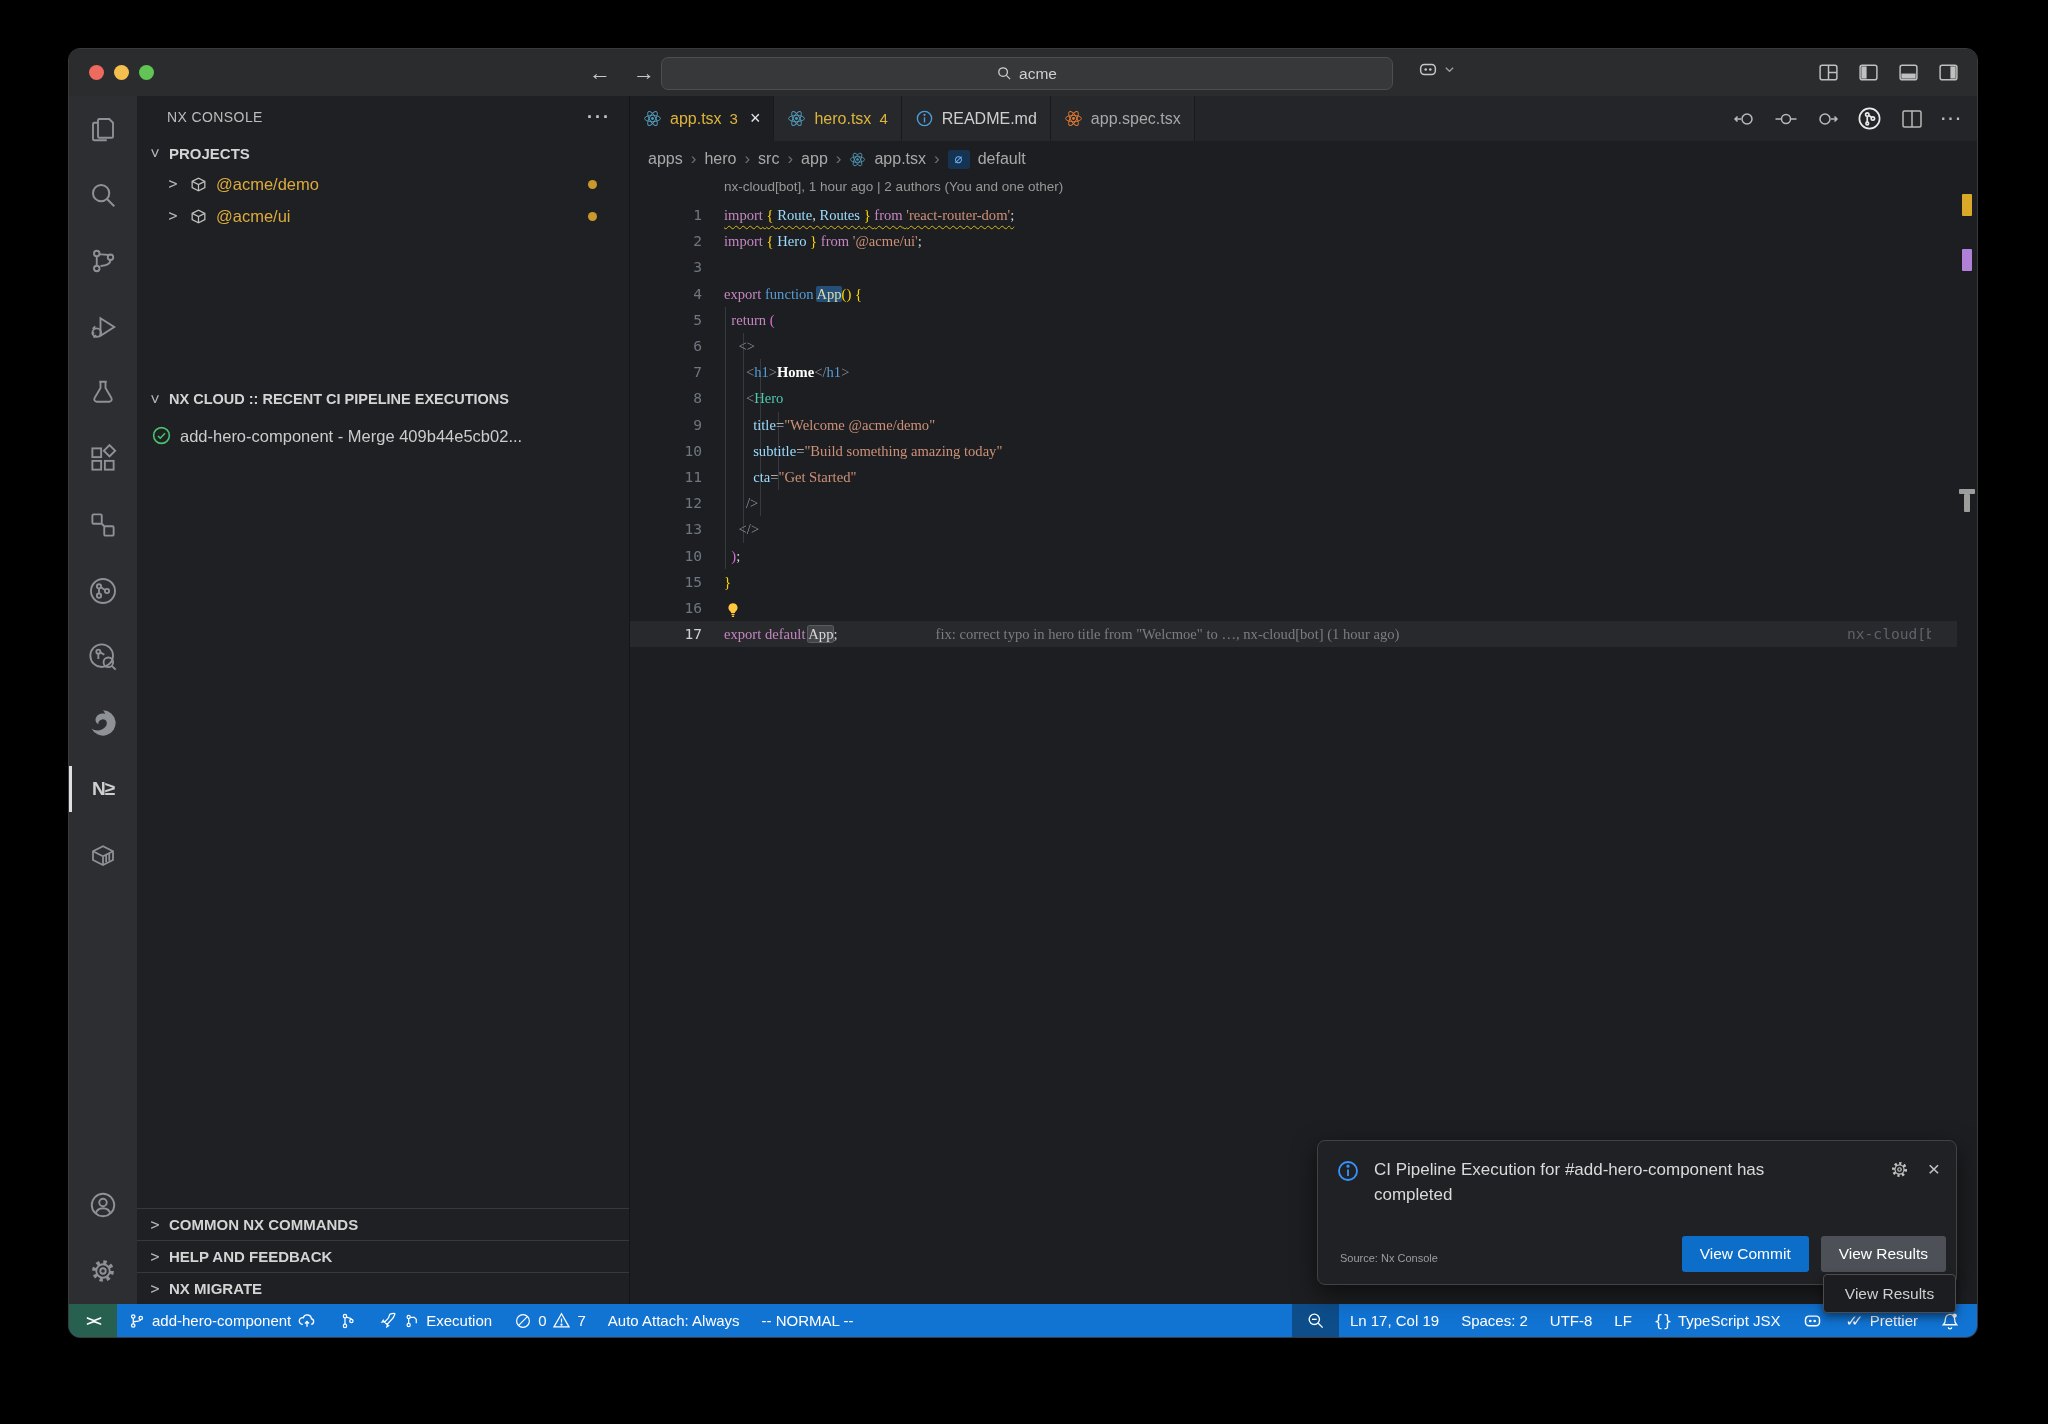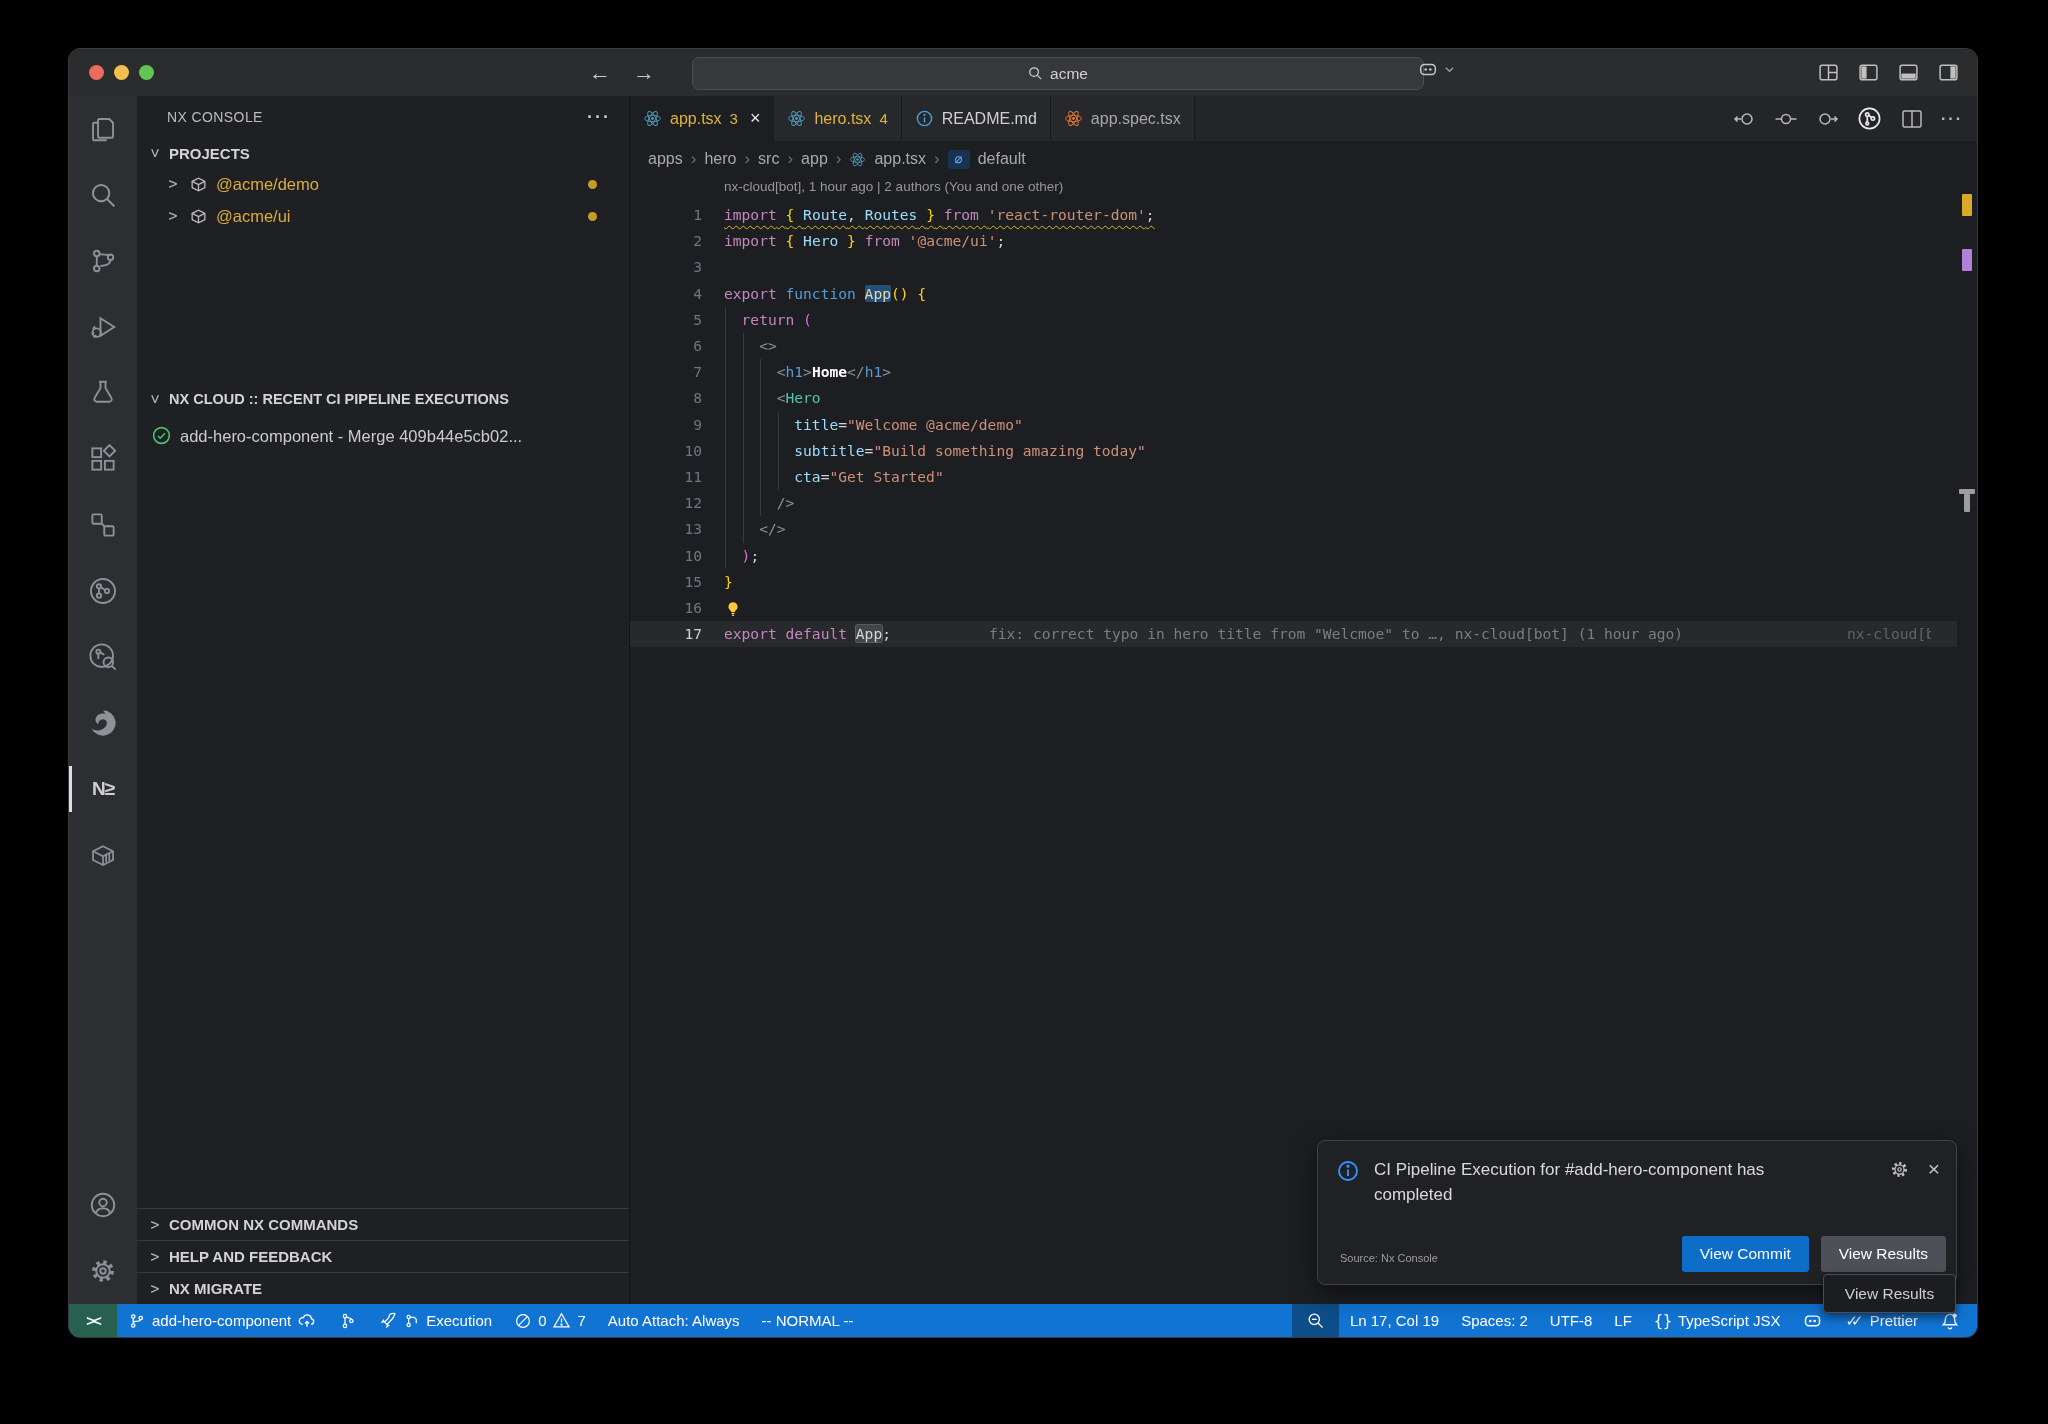--- a/index.html
+++ b/index.html
@@ -6,21 +6,21 @@
   .stage{position:relative;width:2048px;height:1424px;background:#000;overflow:hidden;
          font-family:"Liberation Sans",sans-serif;-webkit-font-smoothing:antialiased;}
   .window{position:absolute;left:68px;top:48px;width:1908px;height:1288px;background:#1e1f22;
           border-radius:12px;overflow:hidden;box-shadow:0 24px 70px rgba(0,0,0,.8);border:1px solid #3a3a3d;}
   
   .titlebar{position:absolute;left:0;top:0;right:0;height:47px;background:#2b2c2e;display:flex;align-items:center;}
   .lights{display:flex;gap:10px;margin-left:20px;}
   .light{width:15px;height:15px;border-radius:50%;}
   .l-close{background:#ec6a5e}.l-min{background:#f4bf4f}.l-max{background:#61c454}
   .nav-arrows{position:absolute;left:520px;top:0;height:47px;display:flex;align-items:center;gap:22px;color:#c8c8c8;font-size:22px;}
-  .cmd-center{position:absolute;left:623px;top:8px;width:730px;height:31px;background:#37383a;border:1px solid #4d4e50;
+  .cmd-center{position:absolute;left:592px;top:8px;width:730px;height:31px;background:#37383a;border:1px solid #4d4e50;
               border-radius:7px;display:flex;align-items:center;justify-content:center;color:#cfcfcf;font-size:15.5px;gap:7px;}
   .copilot-wrap{position:absolute;left:1348px;top:9px;display:flex;align-items:center;gap:5px;color:#c7c7c7;}
   .tb-icons{position:absolute;right:18px;top:0;height:47px;display:flex;align-items:center;gap:19px;}
   .icon-svg{display:inline-block;vertical-align:middle;}
   
   .activitybar{position:absolute;left:0;top:47px;bottom:33px;width:68px;background:#2d2e31;display:flex;flex-direction:column;align-items:center;}
   .ab-item{position:relative;width:68px;height:66px;display:flex;align-items:center;justify-content:center;opacity:.85;}
   .ab-item.active::before{content:"";position:absolute;left:0;top:10px;bottom:10px;width:3px;background:#fff;}
   .ab-bottom{margin-top:auto;display:flex;flex-direction:column;align-items:center;}
   .nx-logo{font-weight:700;font-size:19px;color:#ececec;letter-spacing:-1px;}
@@ -51,21 +51,21 @@
   .breadcrumb{position:absolute;left:0;top:45px;right:0;height:36px;display:flex;align-items:center;gap:8px;padding-left:18px;color:#a9a9a9;font-size:16px;}
   .breadcrumb .sep{color:#707070;font-size:17px;}
   .symbol-icon{display:inline-flex;align-items:center;justify-content:center;width:22px;height:19px;border-radius:3px;
                background:#173352;color:#6fb7ff;font-size:13px;font-family:"DejaVu Sans Mono",monospace;}
   .codearea{position:absolute;left:0;top:81px;right:0;bottom:0;overflow:hidden;}
   .codelens{position:absolute;left:94px;top:2px;font-size:13.5px;color:#979797;}
   .code-line{position:absolute;left:0;right:20px;height:26px;line-height:26px;white-space:pre;z-index:2;
              font-family:"DejaVu Sans Mono",monospace;font-size:14.6px;}
   .gut{position:absolute;left:0;width:72px;text-align:right;color:#6e7681;}
   .gut.cur{color:#cdd1d6;}
-  .cde{position:absolute;left:94px;}
+  .cde{position:absolute;left:94px;font-family:Liberation Serif, serif;}
   .squig{text-decoration:underline;text-decoration-style:wavy;text-decoration-color:#d8b61a;text-decoration-thickness:1.4px;text-underline-offset:5px;}
   .tk-kw{color:#C586C0}.tk-fn{color:#569CD6}.tk-var{color:#9CDCFE}.tk-str{color:#CE9178}
   .tk-b1{color:#FFD700}.tk-b2{color:#DA70D6}.tk-punc{color:#8c9199}.tk-type{color:#4EC9B0}
   .tk-tag{color:#569CD6}.tk-plain{color:#d4d4d4}.tk-jsx{color:#fff;font-weight:600}
   .tk-sel{color:#DCDCAA;background:#264F78;border-radius:2px;}
   .tk-hl{color:#d8d8d8;background:rgba(98,102,105,.45);box-shadow:0 0 0 1px #5a5d5e;border-radius:2px;}
   .cur-strip{position:absolute;left:0;right:20px;height:26px;background:rgba(255,255,255,.05);z-index:1;}
   .inline-blame{color:#7a7d81;margin-left:98px;}
   .right-blame{position:absolute;right:26px;width:84px;overflow:hidden;color:#5f6368;text-align:left;}
   .guide{position:absolute;width:1px;background:#36393e;z-index:0;}

